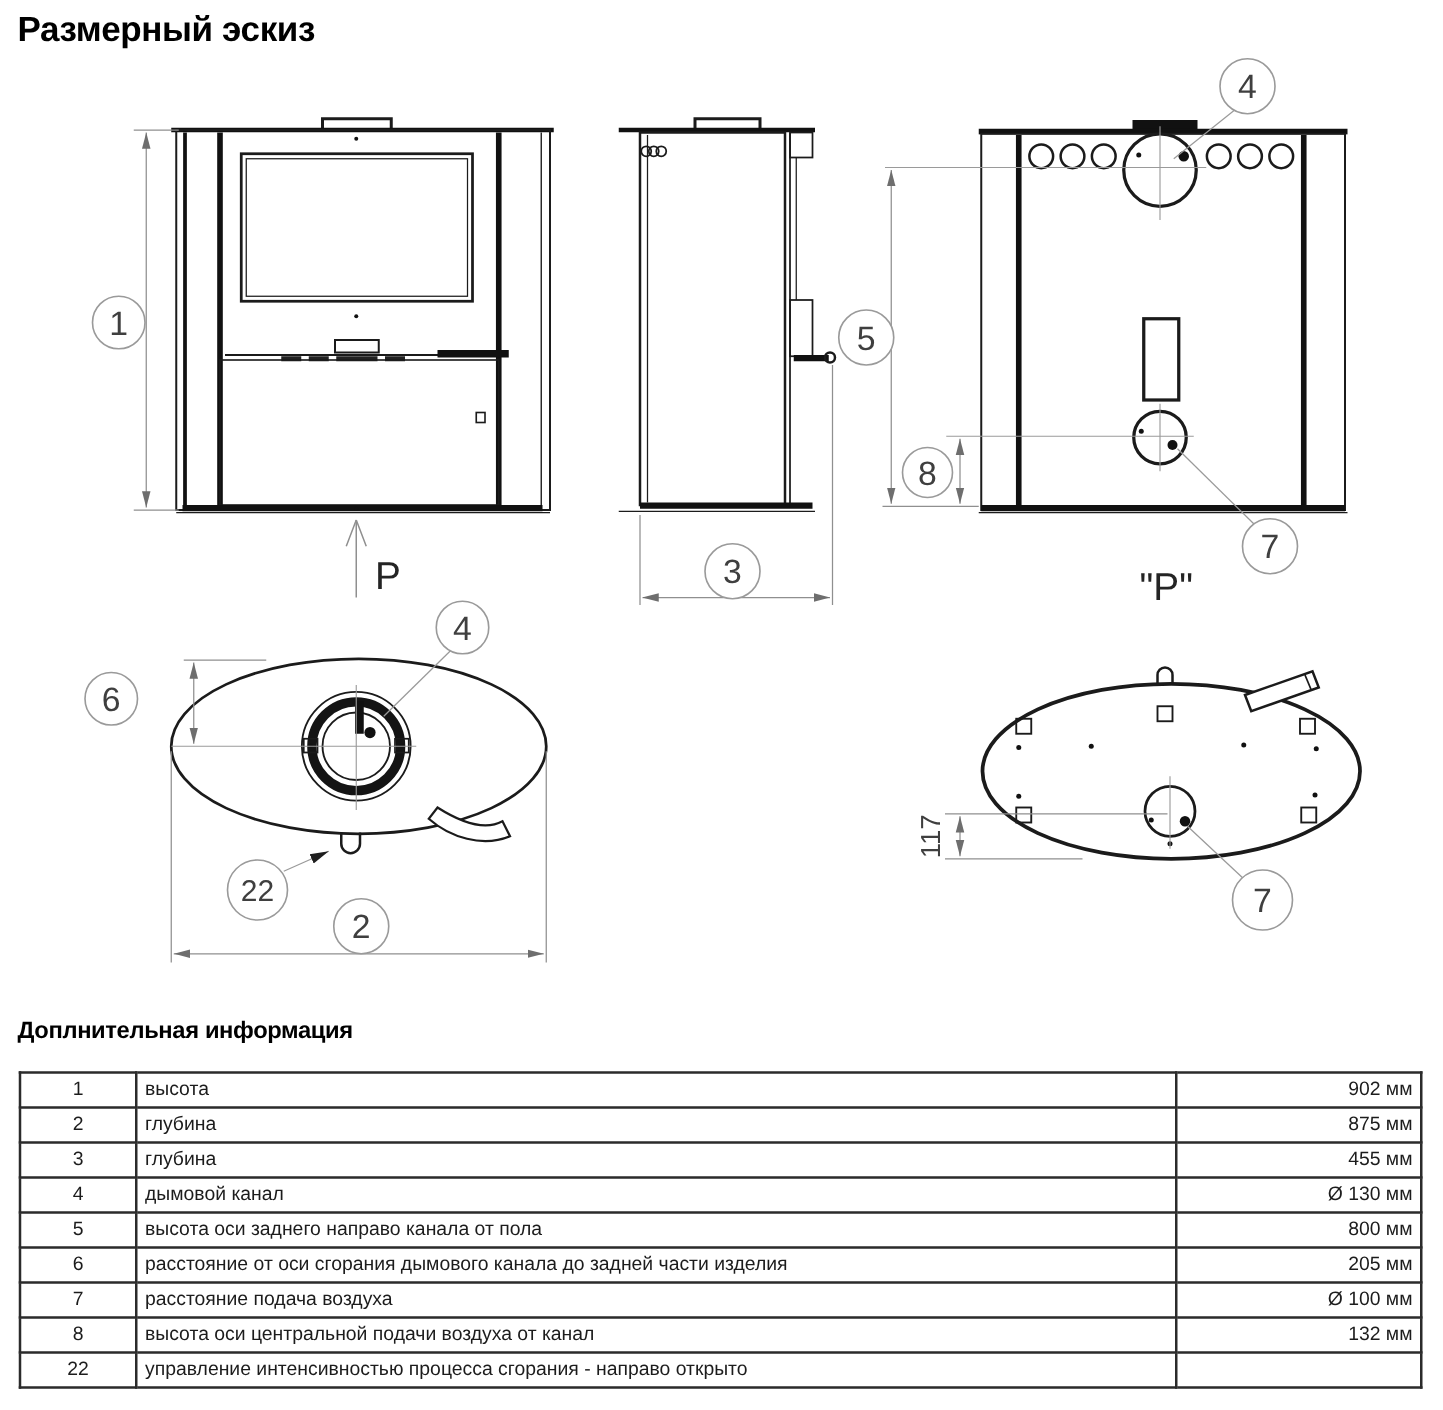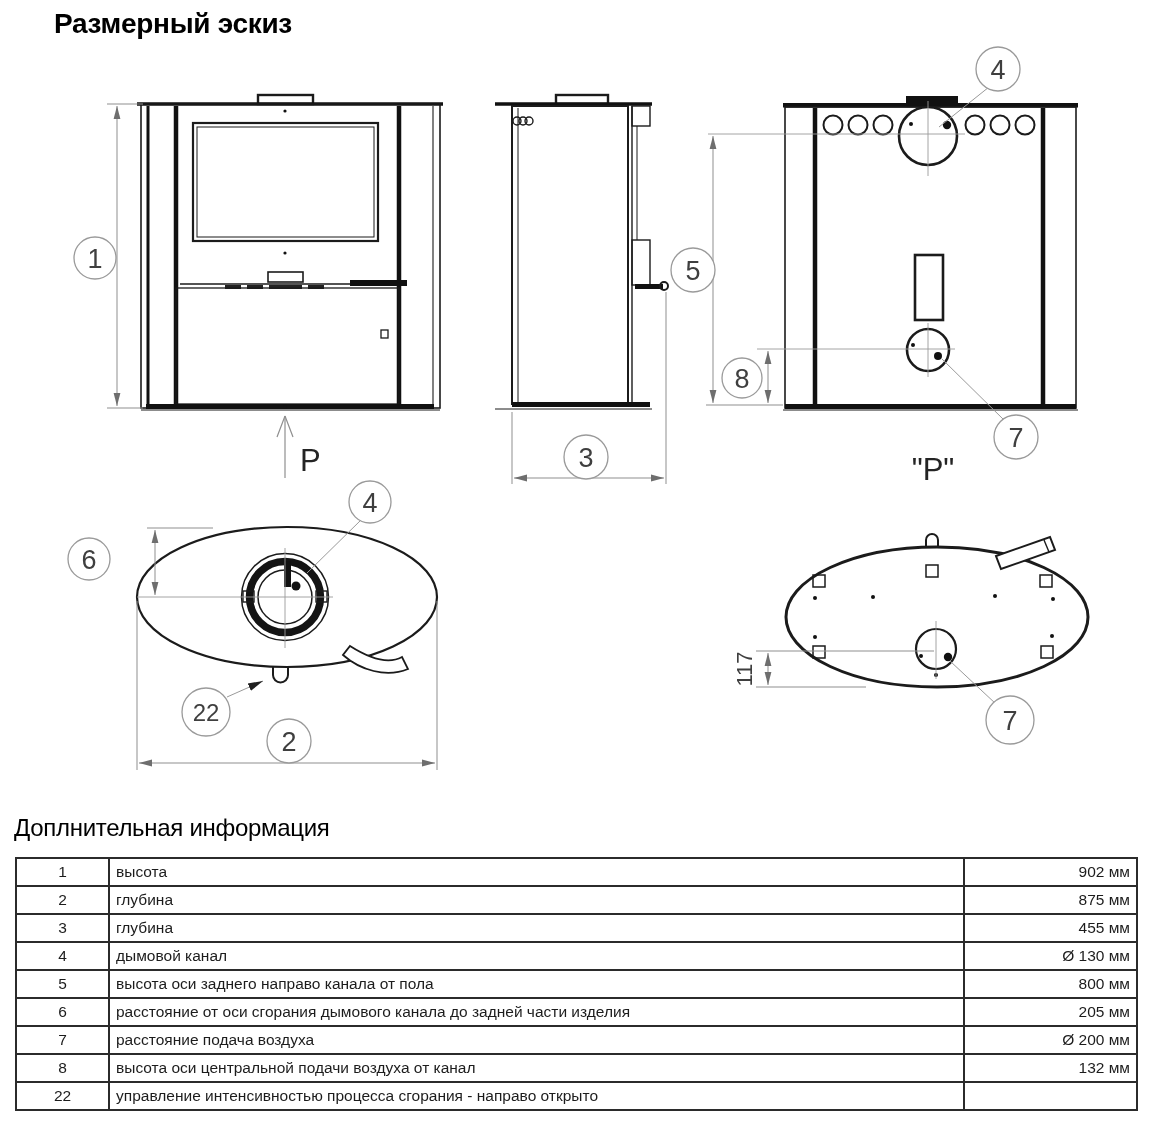--- a/index.html
+++ b/index.html
@@ -1,37 +1,37 @@
 <!DOCTYPE html>
 <html><head>
 <meta charset="utf-8">
 <style>
   * { margin:0; padding:0; box-sizing:border-box; }
   html,body { width:1154px; height:1128px; background:#fff;
     font-family:"Liberation Sans", sans-serif; position:relative; overflow:hidden; }
   .page-title {
     position:absolute; left:14px; top:8px;
-    font-size:28px; font-weight:700; color:#000; letter-spacing:-0.3px;margin-left:40px;
+    font-size:28px; font-weight:700; color:#000; letter-spacing:-0.3px;
   }
   .section-title {
     position:absolute; left:14px; top:814px;
-    font-size:24px; font-weight:400; color:#000; letter-spacing:-0.3px;
+    font-size:19px; font-weight:700; color:#000; letter-spacing:-0.3px;
   }
   svg.drawing { position:absolute; left:0; top:0; }
   table.info {
     position:absolute; left:15px; top:857px; width:1123px;
     border-collapse:collapse; table-layout:fixed;
   }
   table.info td {
     border:2px solid #2b2b2b; height:28px; font-size:15.5px; color:#1c1c1c;
     padding:0 6px; white-space:nowrap; overflow:hidden; vertical-align:middle;
   }
   td.c-num { width:93px; text-align:center; }
   td.c-desc { border-right:1px solid #c9c9c9; }
-  td.c-val { width:173px; text-align:right; border-left:1px solid #c9c9c9; }
+  td.c-val { width:196px; text-align:right; border-left:1px solid #c9c9c9; }
   .callout-txt { fill:#3f3f3f; font-size:27px; text-anchor:middle; }
   .callout-txt22 { fill:#3f3f3f; font-size:24px; text-anchor:middle; }
   .dim-txt { fill:#3f3f3f; font-size:22px; text-anchor:middle; }
   .view-lbl { fill:#242424; font-size:31px; }
 </style>
 </head>
 <body>
 
 <h1 class="page-title">Размерный эскиз</h1>
 
@@ -277,21 +277,21 @@
       <td class="c-val">800 мм</td>
     </tr>
     <tr>
       <td class="c-num">6</td>
       <td class="c-desc">расстояние от оси сгорания дымового канала до задней части изделия</td>
       <td class="c-val">205 мм</td>
     </tr>
     <tr>
       <td class="c-num">7</td>
       <td class="c-desc">расстояние подача воздуха</td>
-      <td class="c-val">Ø 200 мм</td>
+      <td class="c-val">Ø 100 мм</td>
     </tr>
     <tr>
       <td class="c-num">8</td>
       <td class="c-desc">высота оси центральной подачи воздуха от канал</td>
       <td class="c-val">132 мм</td>
     </tr>
     <tr>
       <td class="c-num">22</td>
       <td class="c-desc">управление интенсивностью процесса сгорания - направо открыто</td>
       <td class="c-val"></td>

